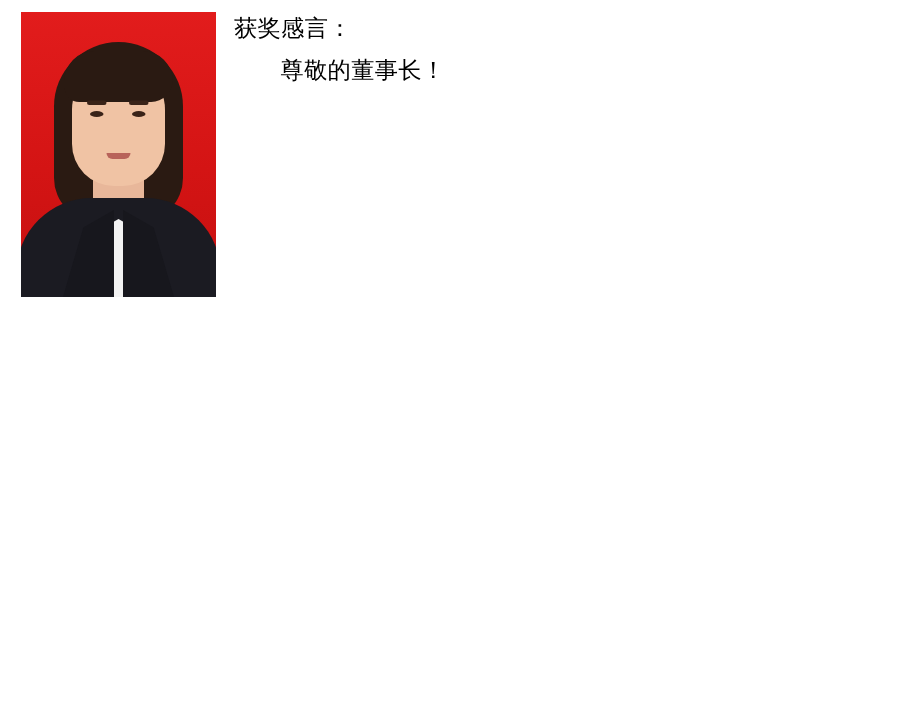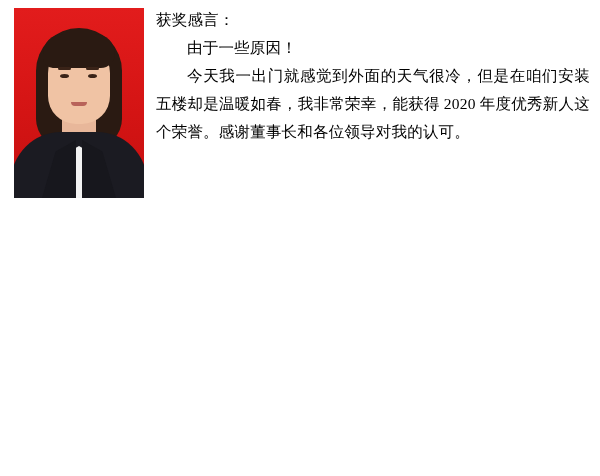--- a/index.html
+++ b/index.html
@@ -181,18 +181,17 @@
     <div class="eye right"></div>
     <div class="mouth"></div>
     <div class="shoulders"></div>
     <div class="shirt"></div>
     <div class="lapel-l"></div>
     <div class="lapel-r"></div>
   </div>
 
   <div class="body-text">
     <p class="p">获奖感言：</p>
-    <p class="p indent1">由于一些原因！</p>
-    <p class="p indent1">今天我一出门就感觉到外面的天气很冷，但是在咱们安装五楼却是温暖如春，我非常荣幸，能获得 2020 年度优秀新人这个荣誉。感谢董事长和各位领导对我的认可。</p>
+    <p class="p indent1">尊敬的董事长！</p>
   </div>
 
   <div class="clearfix"></div>
 </div>
 
 </body></html>

